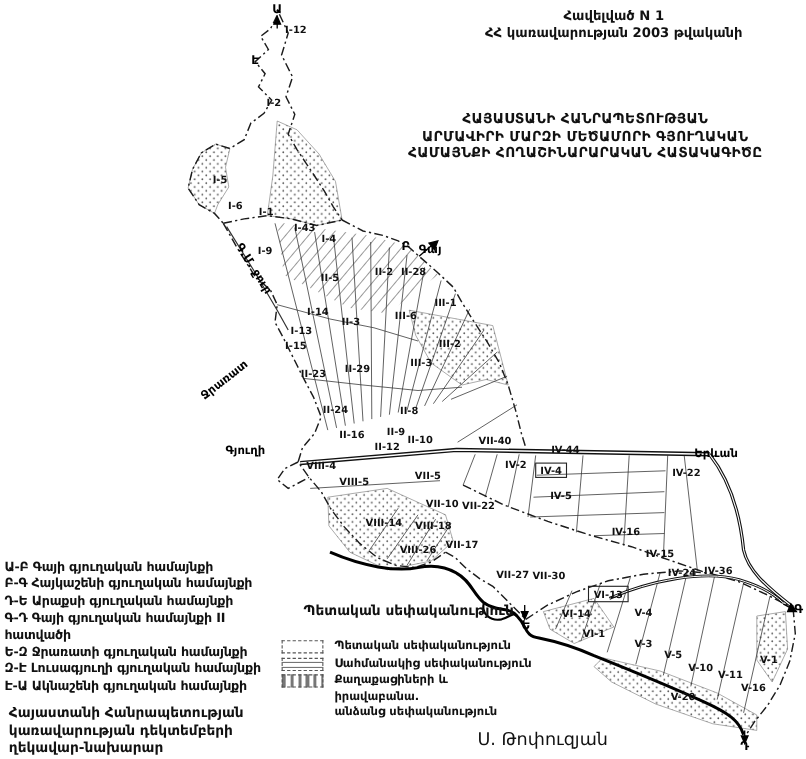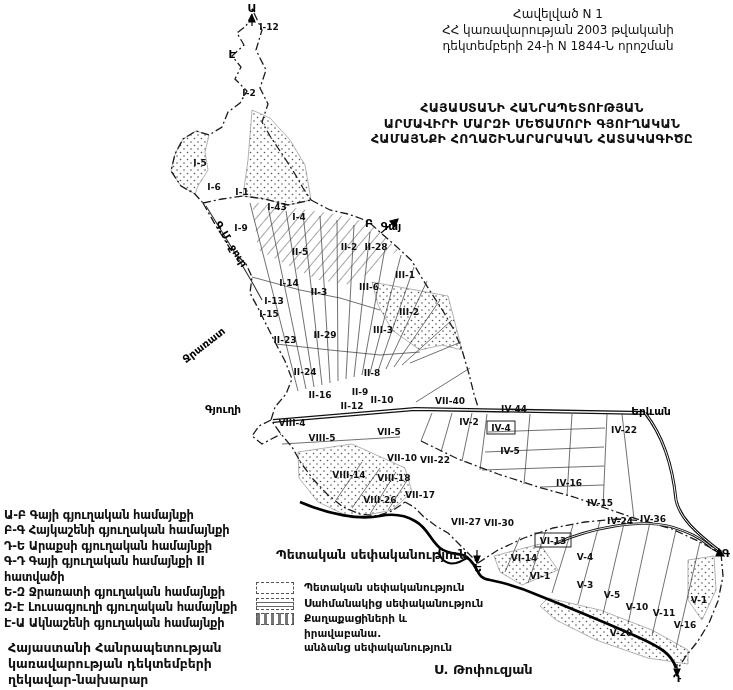--- a/index.html
+++ b/index.html
@@ -2,33 +2,33 @@
 <html><head>
 <meta charset="utf-8">
 <style>
   html,body{margin:0;padding:0;}
   body{
     width:733px;height:690px;position:relative;background:#ffffff;
     font-family:"DejaVu Sans",sans-serif;color:#111;overflow:hidden;
   }
   #map-svg{position:absolute;left:0;top:0;z-index:0;}
   .txt{position:absolute;z-index:2;}
-  .hdr{left:388px;top:6px;width:340px;text-align:center;font-size:12px;font-weight:normal;line-height:16px;}
+  .hdr{left:388px;top:6px;width:340px;text-align:center;font-size:12px;font-weight:bold;line-height:16px;}
   .ttl{left:333px;top:100px;width:398px;text-align:center;font-size:12.5px;font-weight:bold;line-height:15.5px;letter-spacing:.3px;}
   .bleg{left:4px;top:508px;width:256px;font-size:11.5px;font-weight:bold;line-height:15.4px;letter-spacing:-0.2px;}
   .bleg .bleg-title{text-align:center;width:200px;}
   .oleg-title{left:276px;top:547px;font-size:12.5px;font-weight:bold;}
   .oleg{left:256px;top:580px;width:230px;font-size:10.5px;font-weight:bold;line-height:14.5px;}
   .oleg-row{display:flex;align-items:flex-start;margin-bottom:1px;}
   .sw{width:36px;height:10px;border:1px dashed #555;margin:2px 10px 0 0;flex:0 0 auto;}
   .sw-blank{background:#fff;}
   .sw-hatch{background:repeating-linear-gradient(180deg,#fff 0 3px,#666 3px 4px);}
   .sw-dash{background:repeating-linear-gradient(90deg,#777 0 3px,#fff 3px 7px);}
   .ftr{left:8px;top:640px;width:300px;font-size:12.5px;font-weight:bold;line-height:16px;}
-  .sig{left:434px;top:662px;font-size:13px;font-weight:bold;}
+  .sig{left:434px;top:662px;font-size:16px;font-weight:normal;}
   
   .plabel{font:bold 9px "DejaVu Sans",sans-serif;fill:#101010;text-anchor:middle;}
   .pointlabel{font:bold 11px "DejaVu Sans",sans-serif;fill:#000;text-anchor:middle;}
   .placelabel{font:bold 10.5px "DejaVu Sans",sans-serif;fill:#000;text-anchor:middle;}
 </style>
 </head>
 <body>
 
 <svg id="map-svg" width="733" height="690" viewBox="0 0 733 690" xmlns="http://www.w3.org/2000/svg">
   <defs>
@@ -215,21 +215,20 @@
     <text x="391" y="230" class="placelabel">Գայ</text>
     <text x="651" y="415" class="placelabel">Երևան</text>
     <text x="206" y="348" transform="rotate(-38 206 348)" class="placelabel">Ջրառատ</text>
     <text x="223" y="413" class="placelabel">Գյուղի</text>
     <text x="228" y="246" transform="rotate(58 228 246)" class="placelabel">Գ.Մ. ջուր</text>
   </svg>
 
 <div class="txt hdr">
   <div>Հավելված N 1</div>
   <div>ՀՀ կառավարության 2003 թվականի</div>
-  <div>դեկտեմբերի 24-ի N 1844-Ն որոշման</div>
 </div>
 
 <div class="txt ttl">
   <div>ՀԱՅԱՍՏԱՆԻ ՀԱՆՐԱՊԵՏՈՒԹՅԱՆ</div>
   <div>ԱՐՄԱՎԻՐԻ ՄԱՐԶԻ ՄԵԾԱՄՈՐԻ ԳՅՈՒՂԱԿԱՆ</div>
   <div>ՀԱՄԱՅՆՔԻ ՀՈՂԱՇԻՆԱՐԱՐԱԿԱՆ ՀԱՏԱԿԱԳԻԾԸ</div>
 </div>
 
 <div class="txt bleg">
   <div>Ա-Բ Գայի գյուղական համայնքի</div>

